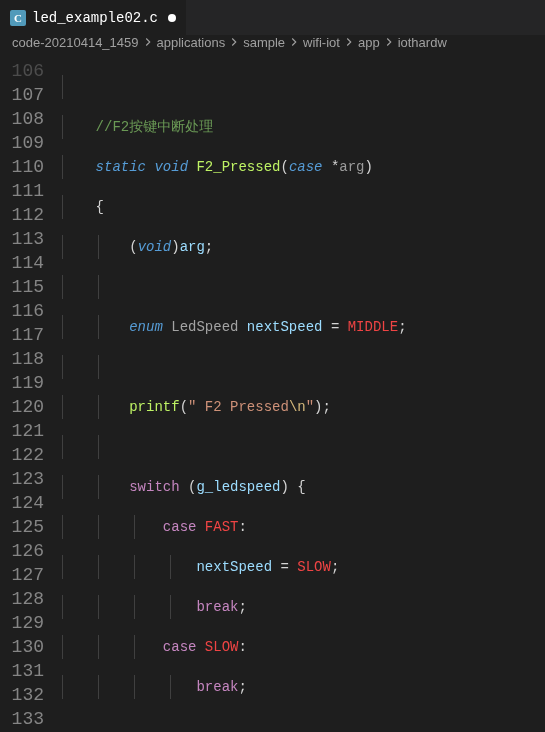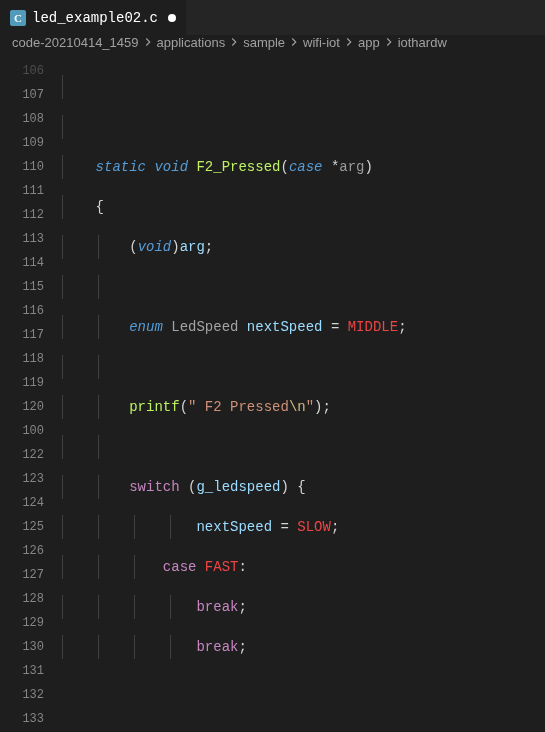--- a/index.html
+++ b/index.html
@@ -69,21 +69,21 @@
     width: 62px;
     text-align: right;
     padding-right: 18px;
     color: #858585;
     user-select: none;
     padding-top: 2px;
   }
   .gutter .ln {
     height: 24px;
     line-height: 24px;
-    font-size: 12px;
+    font-size: 18px;
     text-align: right;
   }
   .gutter .ln.dim { opacity: 0.45; }
   .code {
     flex: 1;
     padding-top: 2px;
     white-space: pre;
   }
   .line {
     height: 24px;
@@ -164,50 +164,51 @@
     <div class="ln">111</div>
     <div class="ln">112</div>
     <div class="ln">113</div>
     <div class="ln">114</div>
     <div class="ln">115</div>
     <div class="ln">116</div>
     <div class="ln">117</div>
     <div class="ln">118</div>
     <div class="ln">119</div>
     <div class="ln">120</div>
-    <div class="ln">100</div>
+    <div class="ln">121</div>
     <div class="ln">122</div>
     <div class="ln">123</div>
     <div class="ln">124</div>
     <div class="ln">125</div>
     <div class="ln">126</div>
     <div class="ln">127</div>
     <div class="ln">128</div>
     <div class="ln">129</div>
     <div class="ln">130</div>
     <div class="ln">131</div>
     <div class="ln">132</div>
     <div class="ln">133</div>
   </div>
 
   <div class="code">
 <div class="line"><span class="indent-guide ig1"></span></div>
-<div class="line"><span class="indent-guide ig1"></span>    </div>
+<div class="line"><span class="indent-guide ig1"></span>    <span class="tok-comment">//F2按键中断处理</span></div>
 <div class="line"><span class="indent-guide ig1"></span>    <span class="tok-keyword">static</span> <span class="tok-keyword">void</span> <span class="tok-func">F2_Pressed</span><span class="tok-paren">(</span><span class="tok-keyword">case</span> <span class="tok-op">*</span><span class="tok-param">arg</span><span class="tok-paren">)</span></div>
 <div class="line"><span class="indent-guide ig1"></span>    <span class="tok-brace">{</span></div>
 <div class="line"><span class="indent-guide ig1"></span><span class="indent-guide ig2"></span>        <span class="tok-paren">(</span><span class="tok-keyword">void</span><span class="tok-paren">)</span><span class="tok-var">arg</span><span class="tok-op">;</span></div>
 <div class="line"><span class="indent-guide ig1"></span><span class="indent-guide ig2"></span></div>
 <div class="line"><span class="indent-guide ig1"></span><span class="indent-guide ig2"></span>        <span class="tok-keyword">enum</span> <span class="tok-type">LedSpeed</span> <span class="tok-var">nextSpeed</span> <span class="tok-op">=</span> <span class="tok-const">MIDDLE</span><span class="tok-op">;</span></div>
 <div class="line"><span class="indent-guide ig1"></span><span class="indent-guide ig2"></span></div>
 <div class="line"><span class="indent-guide ig1"></span><span class="indent-guide ig2"></span>        <span class="tok-func">printf</span><span class="tok-paren">(</span><span class="tok-string">" F2 Pressed</span><span class="tok-escape">\n</span><span class="tok-string">"</span><span class="tok-paren">)</span><span class="tok-op">;</span></div>
 <div class="line"><span class="indent-guide ig1"></span><span class="indent-guide ig2"></span></div>
 <div class="line"><span class="indent-guide ig1"></span><span class="indent-guide ig2"></span>        <span class="tok-control">switch</span> <span class="tok-paren">(</span><span class="tok-var">g_ledspeed</span><span class="tok-paren">)</span> <span class="tok-brace">{</span></div>
+<div class="line"><span class="indent-guide ig1"></span><span class="indent-guide ig2"></span><span class="indent-guide ig3"></span>            <span class="tok-control">case</span> <span class="tok-const">FAST</span><span class="tok-op">:</span></div>
 <div class="line"><span class="indent-guide ig1"></span><span class="indent-guide ig2"></span><span class="indent-guide ig3"></span><span class="indent-guide ig4"></span>                <span class="tok-var">nextSpeed</span> <span class="tok-op">=</span> <span class="tok-const">SLOW</span><span class="tok-op">;</span></div>
-<div class="line"><span class="indent-guide ig1"></span><span class="indent-guide ig2"></span><span class="indent-guide ig3"></span>            <span class="tok-control">case</span> <span class="tok-const">FAST</span><span class="tok-op">:</span></div>
 <div class="line"><span class="indent-guide ig1"></span><span class="indent-guide ig2"></span><span class="indent-guide ig3"></span><span class="indent-guide ig4"></span>                <span class="tok-control">break</span><span class="tok-op">;</span></div>
+<div class="line"><span class="indent-guide ig1"></span><span class="indent-guide ig2"></span><span class="indent-guide ig3"></span>            <span class="tok-control">case</span> <span class="tok-const">SLOW</span><span class="tok-op">:</span></div>
 <div class="line"><span class="indent-guide ig1"></span><span class="indent-guide ig2"></span><span class="indent-guide ig3"></span><span class="indent-guide ig4"></span>                <span class="tok-control">break</span><span class="tok-op">;</span></div>
 
 
 
 
 
 
 
 
 

